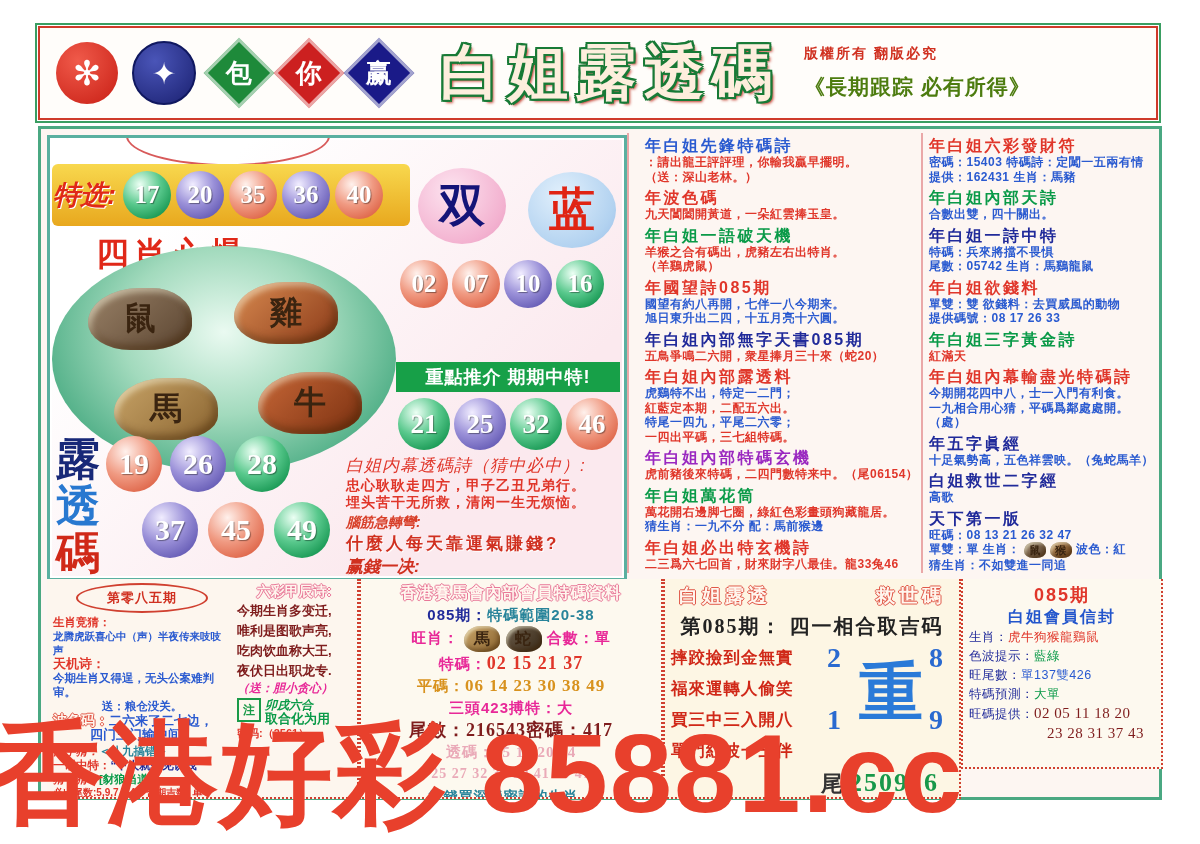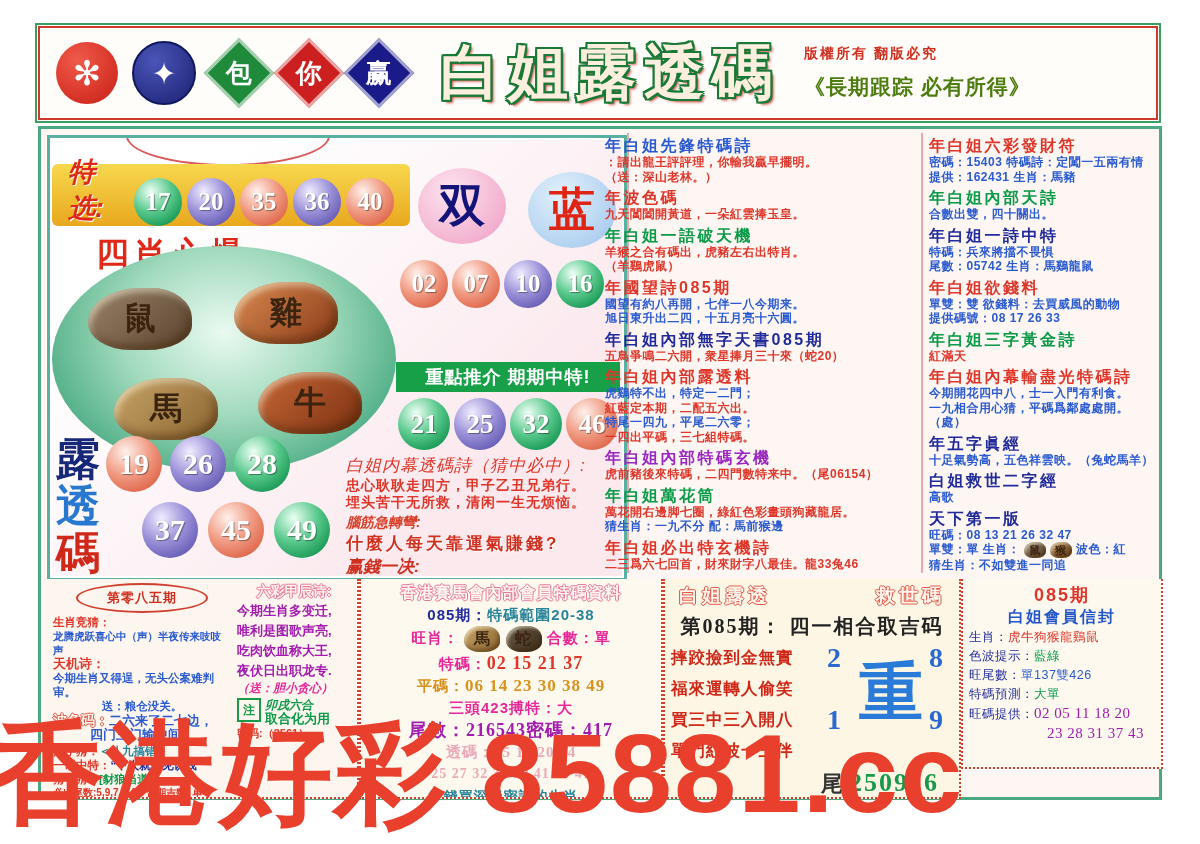--- a/index.html
+++ b/index.html
@@ -27,21 +27,21 @@
   
   .main{position:absolute;left:38px;top:126px;width:1124px;height:674px;background:#fdf6f2;
         border:3px solid #4aa882;box-sizing:border-box;}
   .vline{position:absolute;left:880px;top:4px;width:2px;height:440px;background:#eaa8a8;}
   .vline2{position:absolute;left:586px;top:4px;width:2px;height:440px;background:#eaa8a8;}
   
   .panel{position:absolute;left:6px;top:6px;width:574px;height:440px;border:3px solid #5ab0a0;
          background:linear-gradient(135deg,#ffffff 20%,#fbe9ee 75%);overflow:hidden;box-shadow:inset 0 0 0 2px #fff;}
   .stamp-top{position:absolute;left:76px;top:-32px;width:200px;height:56px;border:2px solid #d85a5a;border-radius:50%;}
   .gold{position:absolute;left:2px;top:26px;width:358px;height:62px;border-radius:6px;
-        background:linear-gradient(#f8d84e,#e8a81e);display:flex;align-items:flex-end;padding:0 16px;box-sizing:border-box;gap:5px;}
+        background:linear-gradient(#f8d84e,#e8a81e);display:flex;align-items:center;padding:0 1px;box-sizing:border-box;gap:5px;}
   .sp-label{color:#e02818;font-weight:900;font-style:italic;font-size:27px;text-shadow:1px 1px 0 #fff;margin-right:2px;}
   .ball{border-radius:50%;display:flex;align-items:center;justify-content:center;color:#fff;font-weight:bold;
         font-family:"Liberation Serif",serif;text-shadow:1px 1px 1px rgba(0,0,0,.4);flex:0 0 auto;}
   .bg-g{background:radial-gradient(circle at 35% 28%,#ecfff4,#58c88c 45%,#1d9c58 78%,#0c7a3c);}
   .bg-p{background:radial-gradient(circle at 35% 28%,#f1edff,#9a90d8 45%,#6a60b8 78%,#483e96);}
   .bg-r{background:radial-gradient(circle at 35% 28%,#fff1ec,#f09a82 45%,#e06a4e 78%,#bc4830);}
   .b48{width:48px;height:48px;font-size:25px;}
   .b52{width:52px;height:52px;font-size:27px;}
   .b56{width:56px;height:56px;font-size:30px;}
   .oval{position:absolute;width:88px;height:76px;border-radius:50%;display:flex;align-items:center;justify-content:center;
@@ -64,27 +64,27 @@
   .poemtitle{color:#e0362a;font-weight:normal;font-style:italic;font-size:17px;letter-spacing:1px;}
   .poemline{color:#e0362a;font-weight:bold;font-size:14px;line-height:17px;letter-spacing:1px;}
   .brain-t{color:#d8402a;font-weight:900;font-style:italic;font-size:14px;}
   .brain-q{color:#d03020;font-weight:900;font-size:17px;letter-spacing:3px;text-shadow:1px 1px 0 #fff;}
   .win-l{color:#d03020;font-weight:900;font-style:italic;font-size:17px;}
   .win-a{color:#e0362a;font-weight:900;font-size:17px;letter-spacing:1px;}
   .lutou{position:absolute;left:6px;top:298px;display:flex;flex-direction:column;line-height:47px;
         font-weight:900;font-size:44px;font-family:"Liberation Serif",serif;}
   .lutou .z1{color:#182878}.lutou .z2{color:#2878d0}.lutou .z3{color:#d02818}
   
-  .midcol{position:absolute;left:564px;top:8px;width:284px;}
+  .midcol{position:absolute;left:604px;top:8px;width:284px;}
   .rightcol{position:absolute;left:888px;top:8px;width:232px;}
   .sec{margin-bottom:5px;}
   .sh{font-size:16px;font-weight:bold;letter-spacing:2.5px;line-height:18px;}
   .sl{font-size:12px;font-weight:bold;line-height:14.5px;letter-spacing:.5px;}
   .c-red{color:#e0362a}.c-blue{color:#2a5ad0}.c-navy{color:#202a9a}.c-green{color:#0a9a48}
-  .c-purple{color:#9a28c0}.c-magenta{color:#e82898}.c-orange{color:#d8921e}.c-teal{color:#28849a}.c-dark{color:#a21caf}
+  .c-purple{color:#9a28c0}.c-magenta{color:#e82898}.c-orange{color:#d8921e}.c-teal{color:#28849a}.c-dark{color:#7f1d1d}
   
   .box{position:absolute;top:450px;height:220px;border-left:2px dotted #d04030;border-right:2px dotted #d04030;
        border-bottom:2px dotted #d04030;background:#fdf9ef;box-sizing:border-box;padding:4px 6px;overflow:hidden;}
   .box-a{left:6px;width:312px;border-left:none;background:#fdf6ee;}
   .box-b{left:318px;width:304px;}
   .box-c{left:622px;width:298px;background:#fdf6e4;}
   .box-d{left:920px;width:202px;height:190px;}
   .stamp-oval{width:128px;height:26px;border:2px solid #d04030;border-radius:50%;color:#d03020;font-weight:bold;
        font-size:13px;display:flex;align-items:center;justify-content:center;margin:0 auto 2px auto;letter-spacing:1px;}
   .ba-line{font-size:11.5px;line-height:14px;font-weight:bold;}

